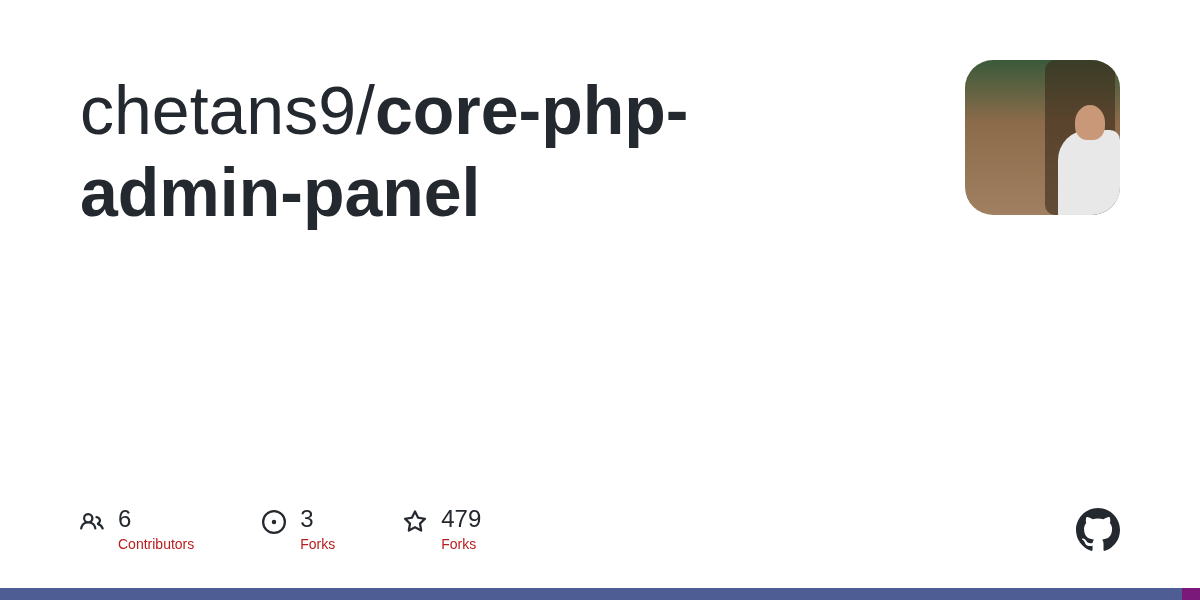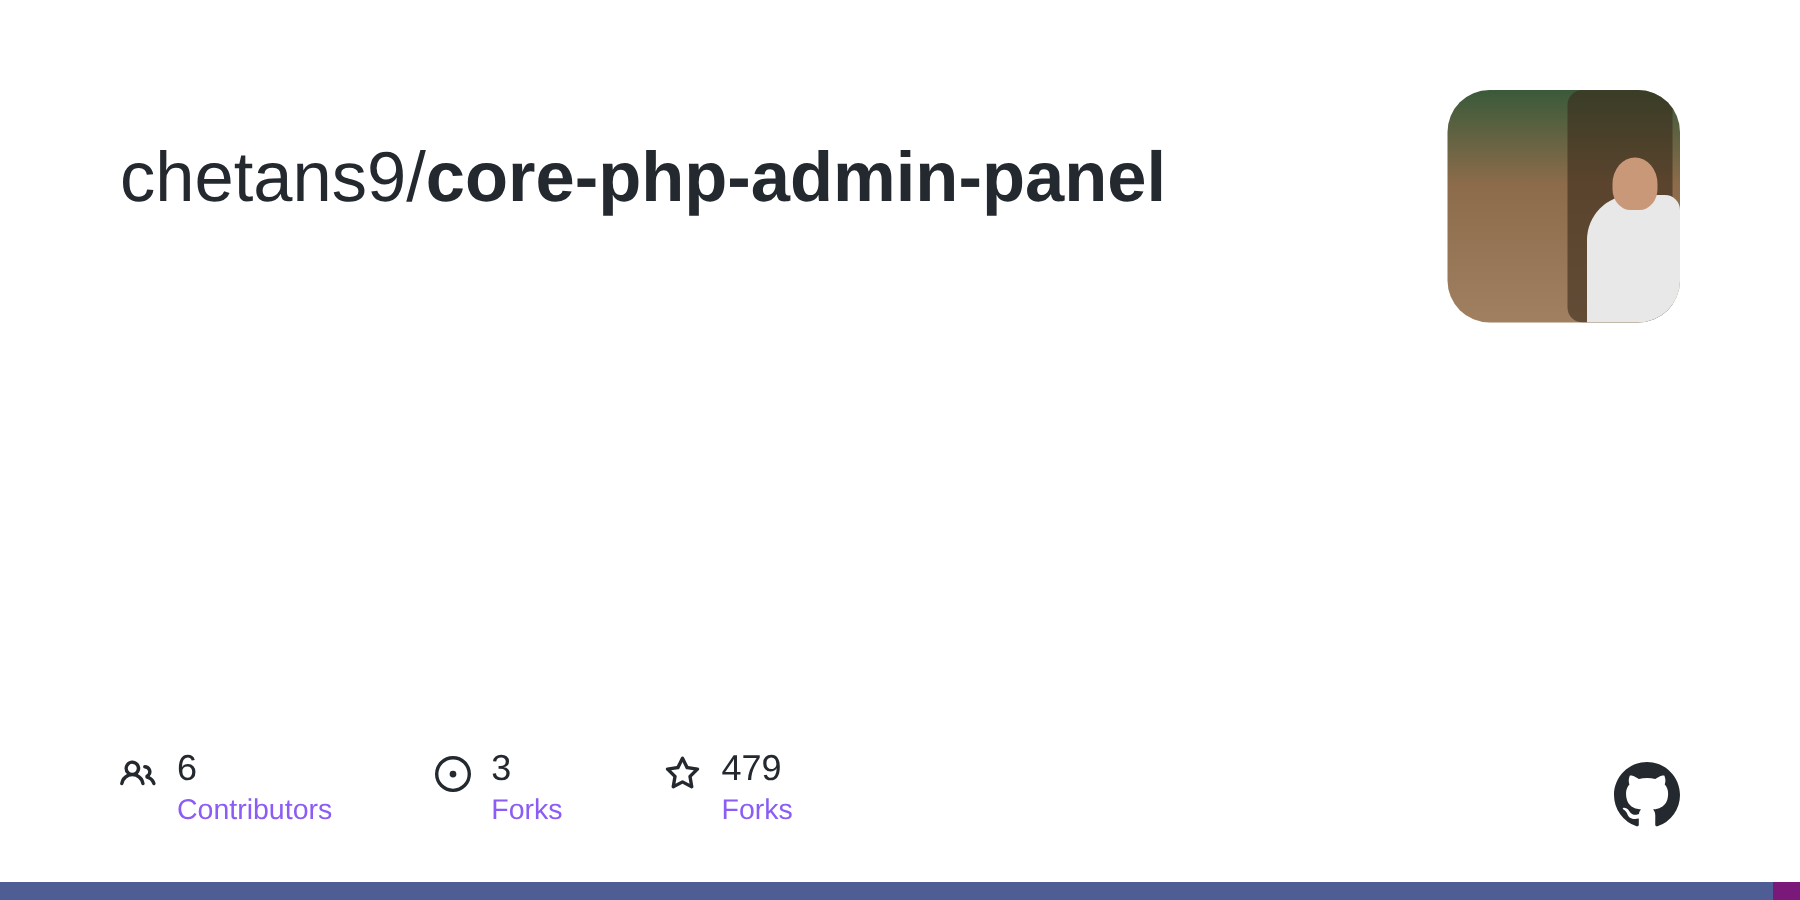--- a/index.html
+++ b/index.html
@@ -10,27 +10,26 @@
       height: 600px;
       position: relative;
       overflow: hidden;
     }
     .container {
       padding: 70px 80px 40px 80px;
       height: 100%;
       position: relative;
     }
     .title-line {
-      font-size: 47px;
+      font-size: 68px;
       font-weight: 400;
       line-height: 1.2;
       color: #24292f;
       margin-bottom: 28px;
       max-width: 720px;
-      margin-top: 20px;
     }
     .owner { font-weight: 400; color: #24292f; }
     .slash { font-weight: 400; color: #24292f; }
     .repo { font-weight: 800; color: #24292f; }
     .description {
       font-size: 28px;
       line-height: 1.5;
       color: #57606a;
       max-width: 700px;
     }
@@ -103,22 +102,22 @@
       flex-direction: column;
       gap: 4px;
     }
     .stat-value {
       font-size: 24px;
       font-weight: 400;
       color: #24292f;
       line-height: 1.1;
     }
     .stat-label {
-      font-size: 19px;
-      color: #8b5cf6;
+      font-size: 14px;
+      color: #b91c1c;
     }
     .logo-icon {
       position: absolute;
       bottom: 48px;
       right: 80px;
       width: 44px;
       height: 44px;
     }
     .logo-icon svg { fill: #24292f; width: 100%; height: 100%; }
     .bottom-bar {

